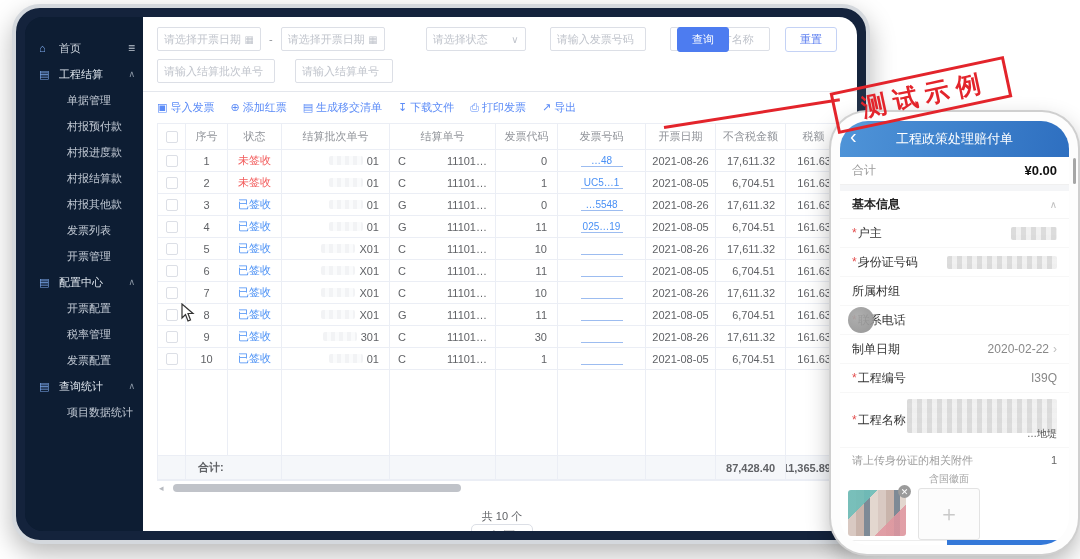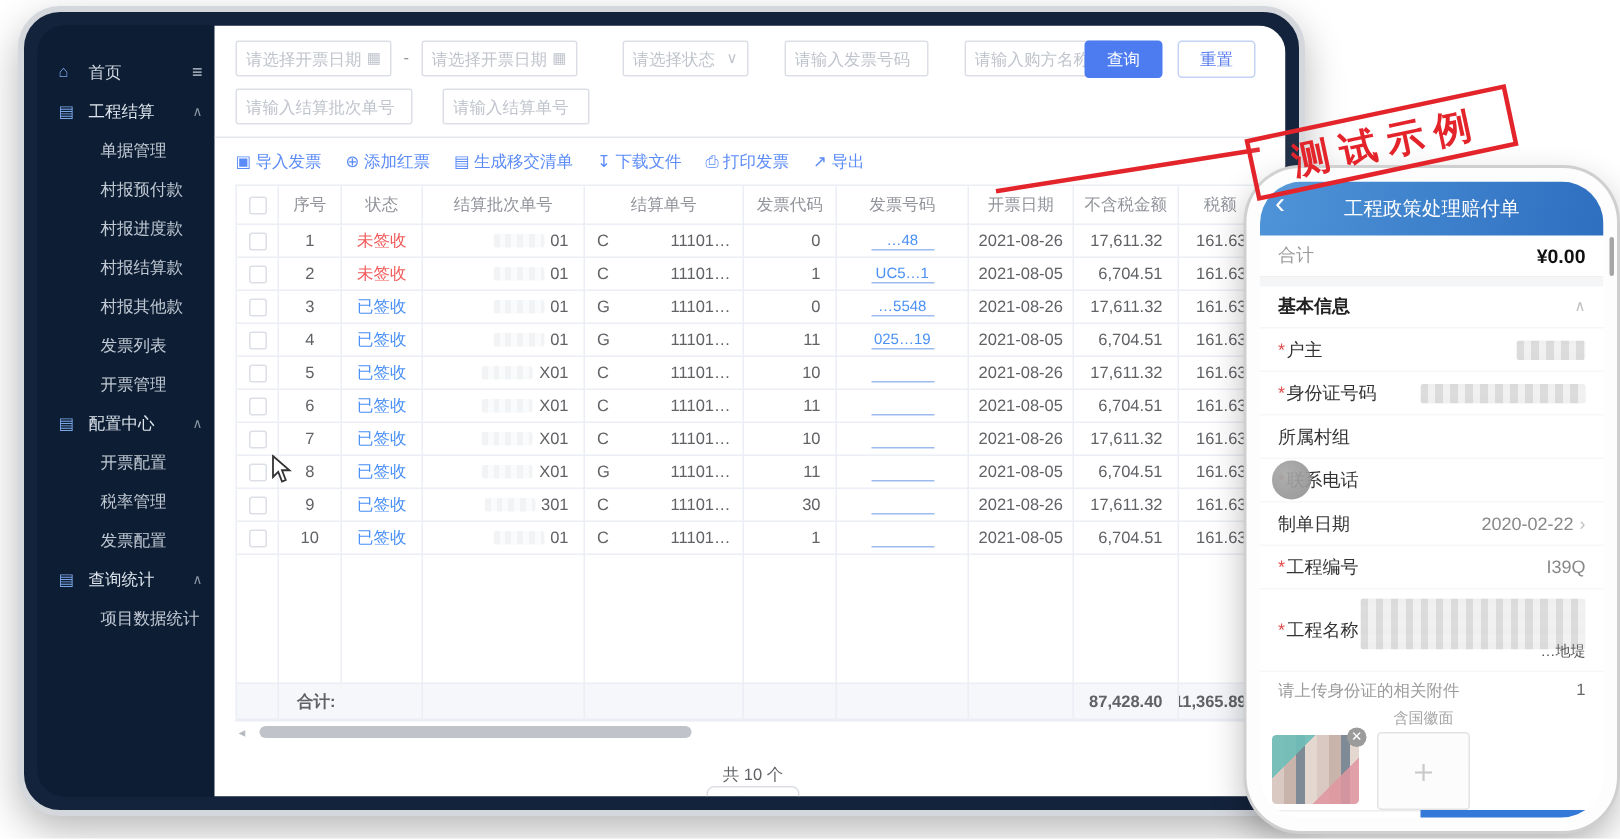--- a/index.html
+++ b/index.html
@@ -25,21 +25,21 @@
 
   
   .content { flex:1; background:#fff; position:relative; padding:10px 14px 0 14px; overflow:hidden; }
   .filters { font-size:11px; color:#c0c4cc; }
   .frow { display:flex; align-items:center; margin-bottom:8px; position:relative; }
   .fbox { height:24px; border:1px solid #dcdfe6; border-radius:2px; display:flex; align-items:center;
     padding:0 6px; color:#c0c4cc; background:#fff; margin-right:8px; }
   .fbox .ph { flex:1; overflow:hidden; white-space:nowrap; }
   .fbox .fico { color:#c0c4cc; margin-left:4px; font-size:10px; }
   .dash { color:#909399; margin-right:8px; }
-  .fbtns { position:absolute; right:6px; top:0; display:flex; }
+  .fbtns { position:absolute; right:6px; top:0; display:flex;gap:46px; }
   .btn { height:25px; border-radius:3px; font-size:11px; padding:0 14px; display:flex; align-items:center; cursor:pointer; }
   .btn-primary { background:#4d7cf0; color:#fff; border:1px solid #4d7cf0; margin-right:10px; }
   .btn-plain { background:#fff; color:#5a7df0; border:1px solid #c4d2f5; }
   .fdivider { border-bottom:1px solid #e4e7ed; margin:2px -14px 8px -14px; }
 
   .toolbar { display:flex; align-items:center; margin:4px 0 8px 0; }
   .tool { color:#5b8bf7; font-size:11px; margin-right:16px; display:flex; align-items:center; cursor:pointer; }
   .tool .tico { margin-right:3px; font-size:11px; }
 
   
@@ -191,21 +191,21 @@
         <div class="frow">
           <div class="fbox" style="width:104px">
             <span class="ph">请选择开票日期</span>
             <span class="fico">▦</span>
           </div>
           <span class="dash">-</span>
           <div class="fbox" style="width:104px">
             <span class="ph">请选择开票日期</span>
             <span class="fico">▦</span>
           </div>
-          <div class="fbox" style="width:84px;margin-left:22px">
+          <div class="fbox" style="width:100px;margin-left:33px">
             <span class="ph">请选择状态</span>
             <span class="fico">∨</span>
           </div>
           <div class="fbox" style="width:96px;margin-left:16px">
             <span class="ph">请输入发票号码</span>
           </div>
           <div class="fbox" style="width:100px;margin-left:16px">
             <span class="ph">请输入购方名称</span>
           </div>
           <div class="fbtns">

